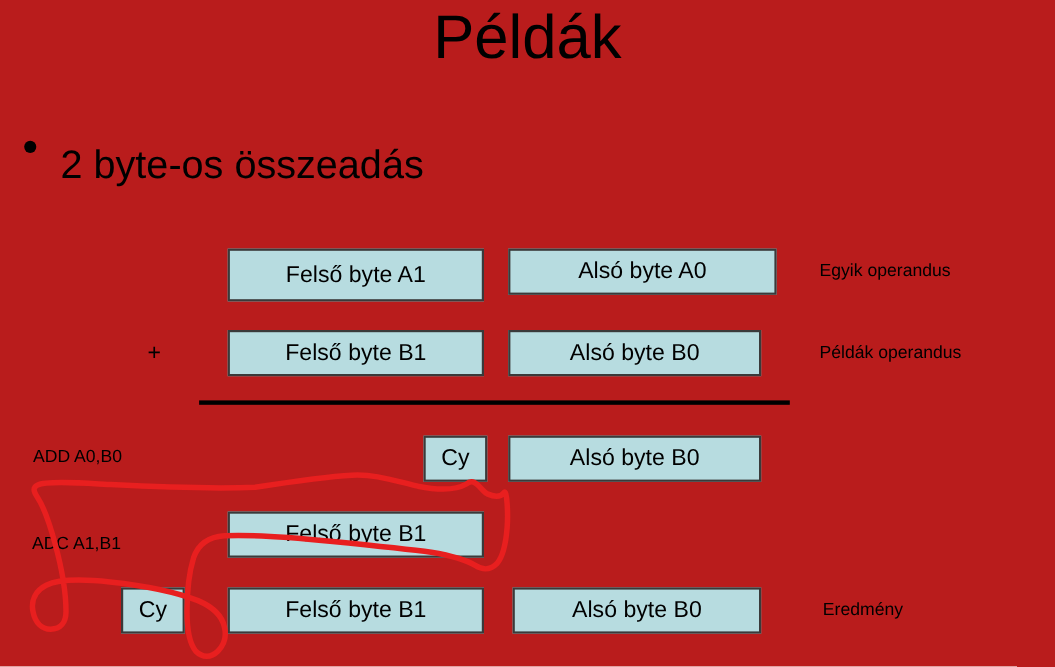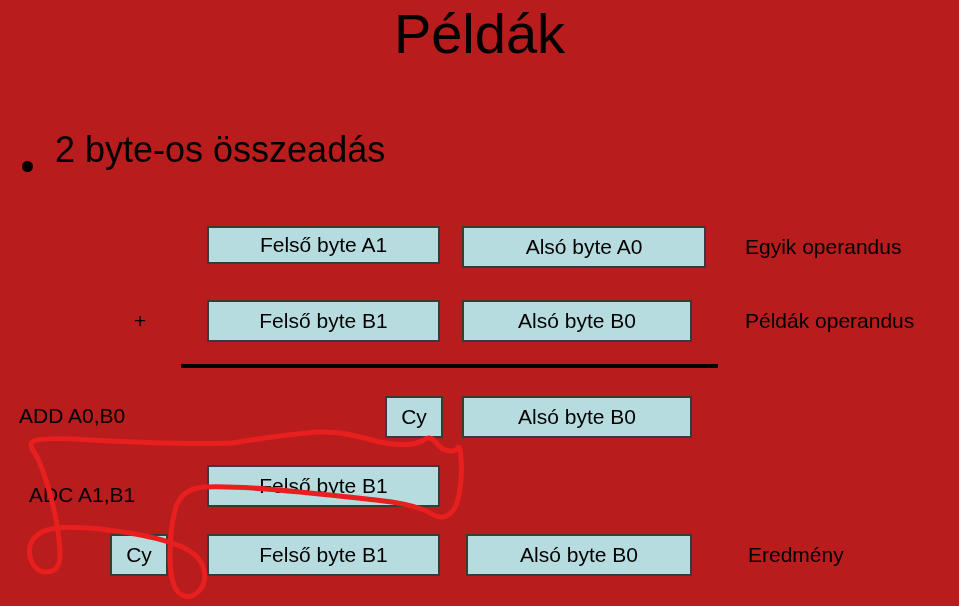--- a/index.html
+++ b/index.html
@@ -33,21 +33,21 @@
     letter-spacing: 0px;
     white-space: nowrap;
   }
 
   
   .bullet-row {
     position: absolute;
     left: 22px;
     top: 128px;
     display: flex;
-    align-items: flex-end;
+    align-items: flex-start;
     white-space: nowrap;
   }
   .bullet-dot {
     width: 11px;
     height: 11px;
     border-radius: 50%;
     background: #000000;
     margin-right: 22px;
     flex: 0 0 auto;
   }
@@ -67,21 +67,21 @@
     justify-content: center;
     font-size: 21px;
     line-height: 22px;
     color: #000000;
     white-space: nowrap;
   }
 
   
   .dlabel {
     position: absolute;
-    font-size: 21px;
+    font-size: 16px;
     line-height: 22px;
     white-space: nowrap;
     color: #000000;
   }
   .plus-sign {
     position: absolute;
     font-size: 21px;
     line-height: 22px;
     color: #000000;
   }
@@ -111,21 +111,21 @@
 
 <div id="slide">
 
   <div class="slide-title">Példák</div>
 
   <div class="bullet-row">
     <span class="bullet-dot"></span>
     <span class="bullet-text">2 byte-os összeadás</span>
   </div>
 
-  <div class="dbox" style="left:207px; top:226px; width:233px; height:38px;">
+  <div class="dbox" style="left:207px; top:226px; width:233px; height:48px;">
     <span>Felső byte A1</span>
   </div>
 
   <div class="dbox" style="left:462px; top:226px; width:244px; height:42px;">
     <span>Alsó byte A0</span>
   </div>
 
   <div class="dlabel" style="left:745px; top:236px;">Egyik operandus</div>
 
   <div class="plus-sign" style="left:134px; top:310px;">+</div>
@@ -135,21 +135,21 @@
   </div>
 
   <div class="dbox" style="left:462px; top:300px; width:230px; height:42px;">
     <span>Alsó byte B0</span>
   </div>
 
   <div class="dlabel" style="left:745px; top:310px;">Példák operandus</div>
 
   <div class="sum-rule"></div>
 
-  <div class="dlabel" style="left:19px; top:405px;">ADD A0,B0</div>
+  <div class="dlabel" style="left:30px; top:405px;">ADD A0,B0</div>
 
   <div class="dbox" style="left:385px; top:396px; width:58px; height:42px;">
     <span>Cy</span>
   </div>
 
   <div class="dbox" style="left:462px; top:396px; width:230px; height:42px;">
     <span>Alsó byte B0</span>
   </div>
 
   <div class="dlabel" style="left:29px; top:484px;">ADC A1,B1</div>

